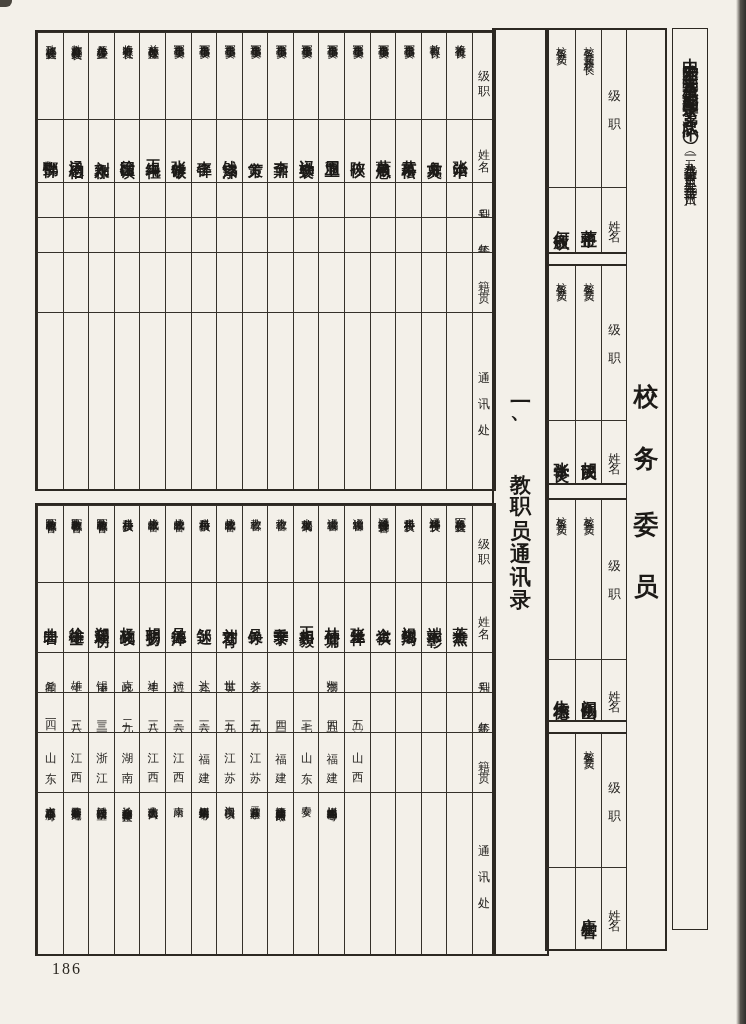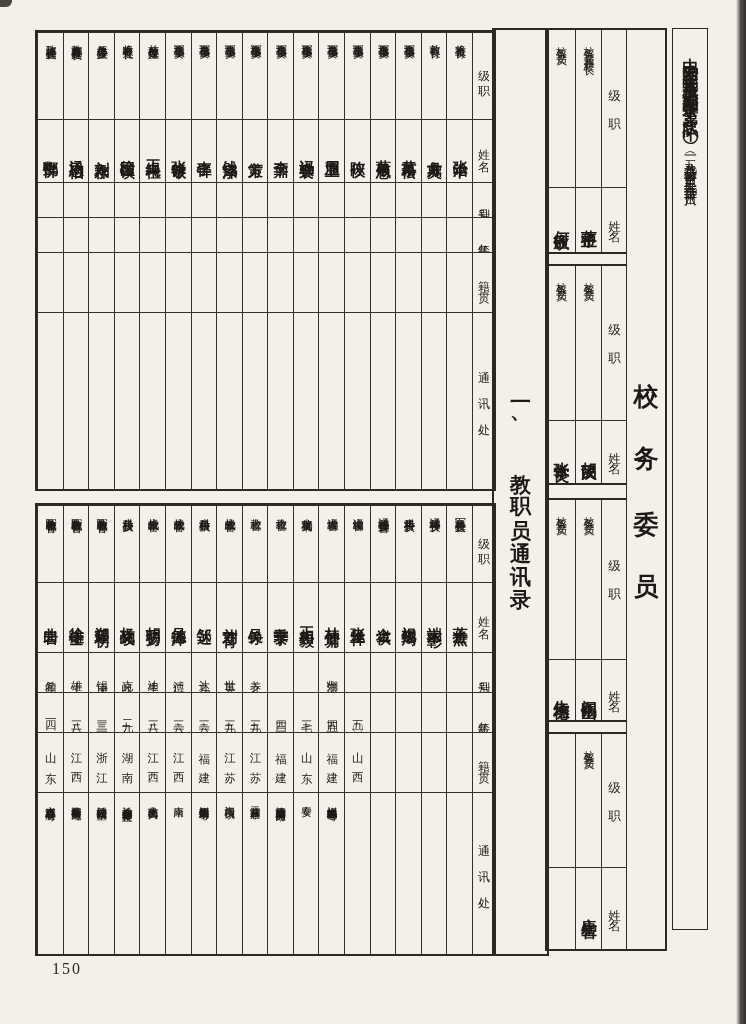--- a/index.html
+++ b/index.html
@@ -348,17 +348,17 @@
         </div>
       </div>
     <div id="cm-label" class="v">校务委员</div>
   </div>
 
   <div id="title-col" class="v">
     <span id="book-title">中央陆军军官学校第七期同学录（第一总队）①</span>
       <span id="book-subtitle">（一九二八年十二月二十八日至一九二九年十二月二十八日）</span>
   </div>
 
-  <div id="page-num">150</div>
+  <div id="page-num">186</div>
 
   <div id="edge-right"></div>
   <div id="corner-mark"></div>
 </div>
 
 </body></html>

